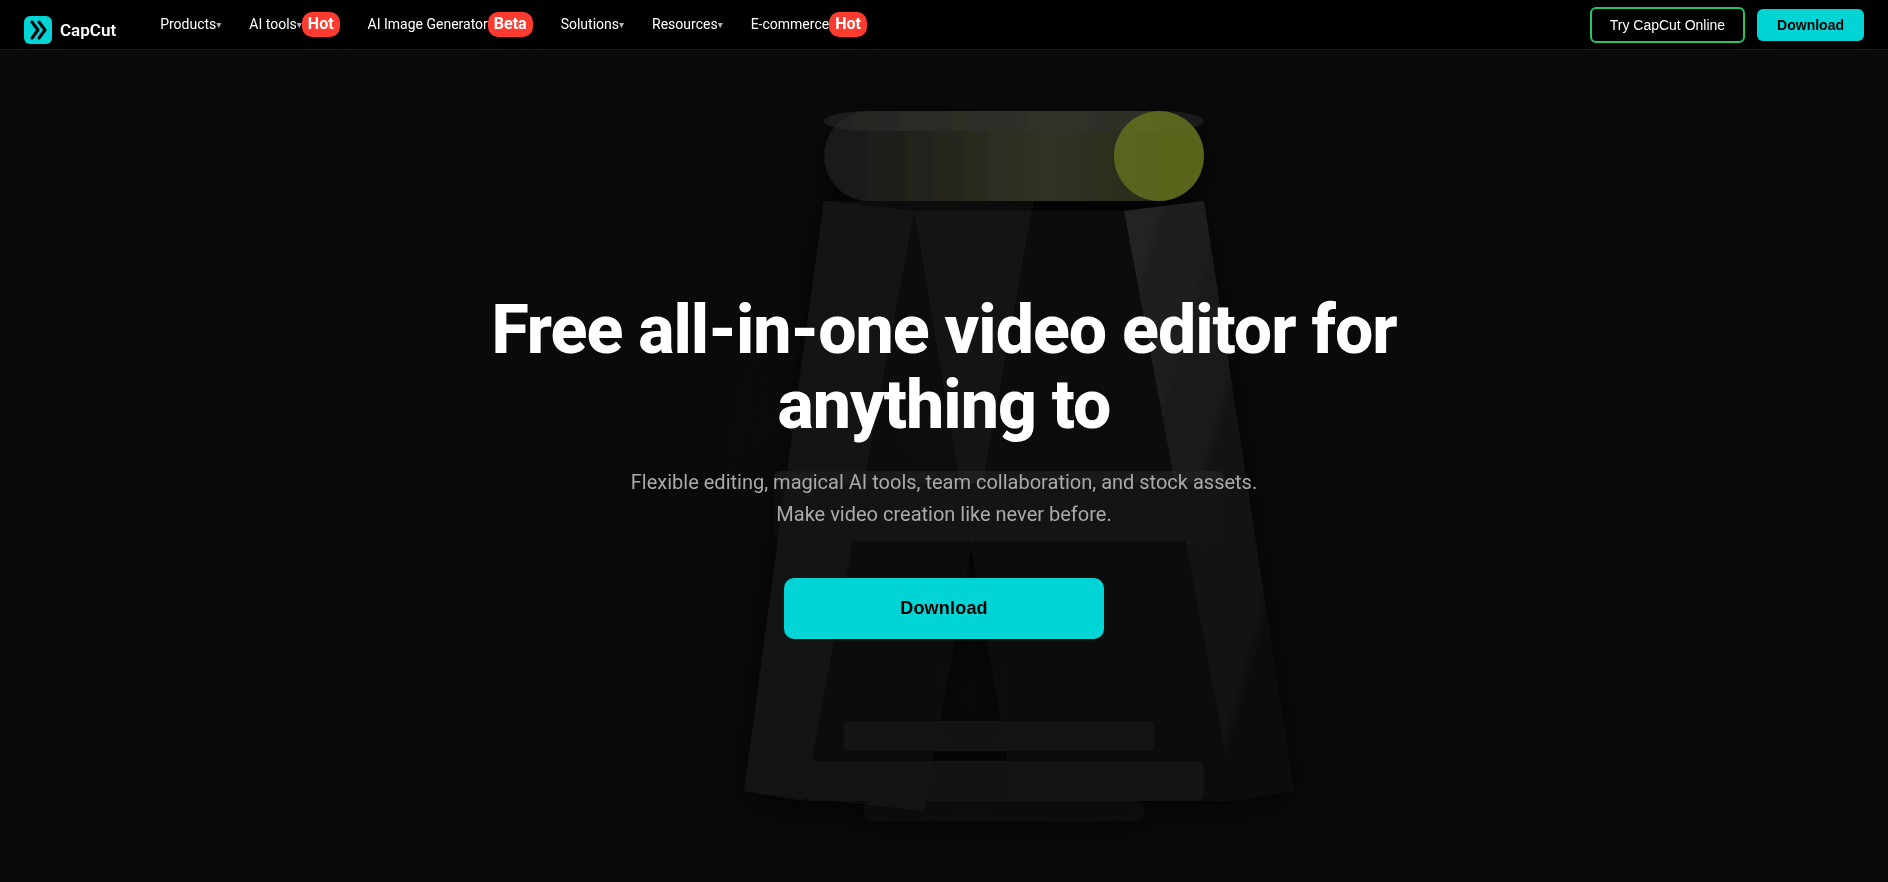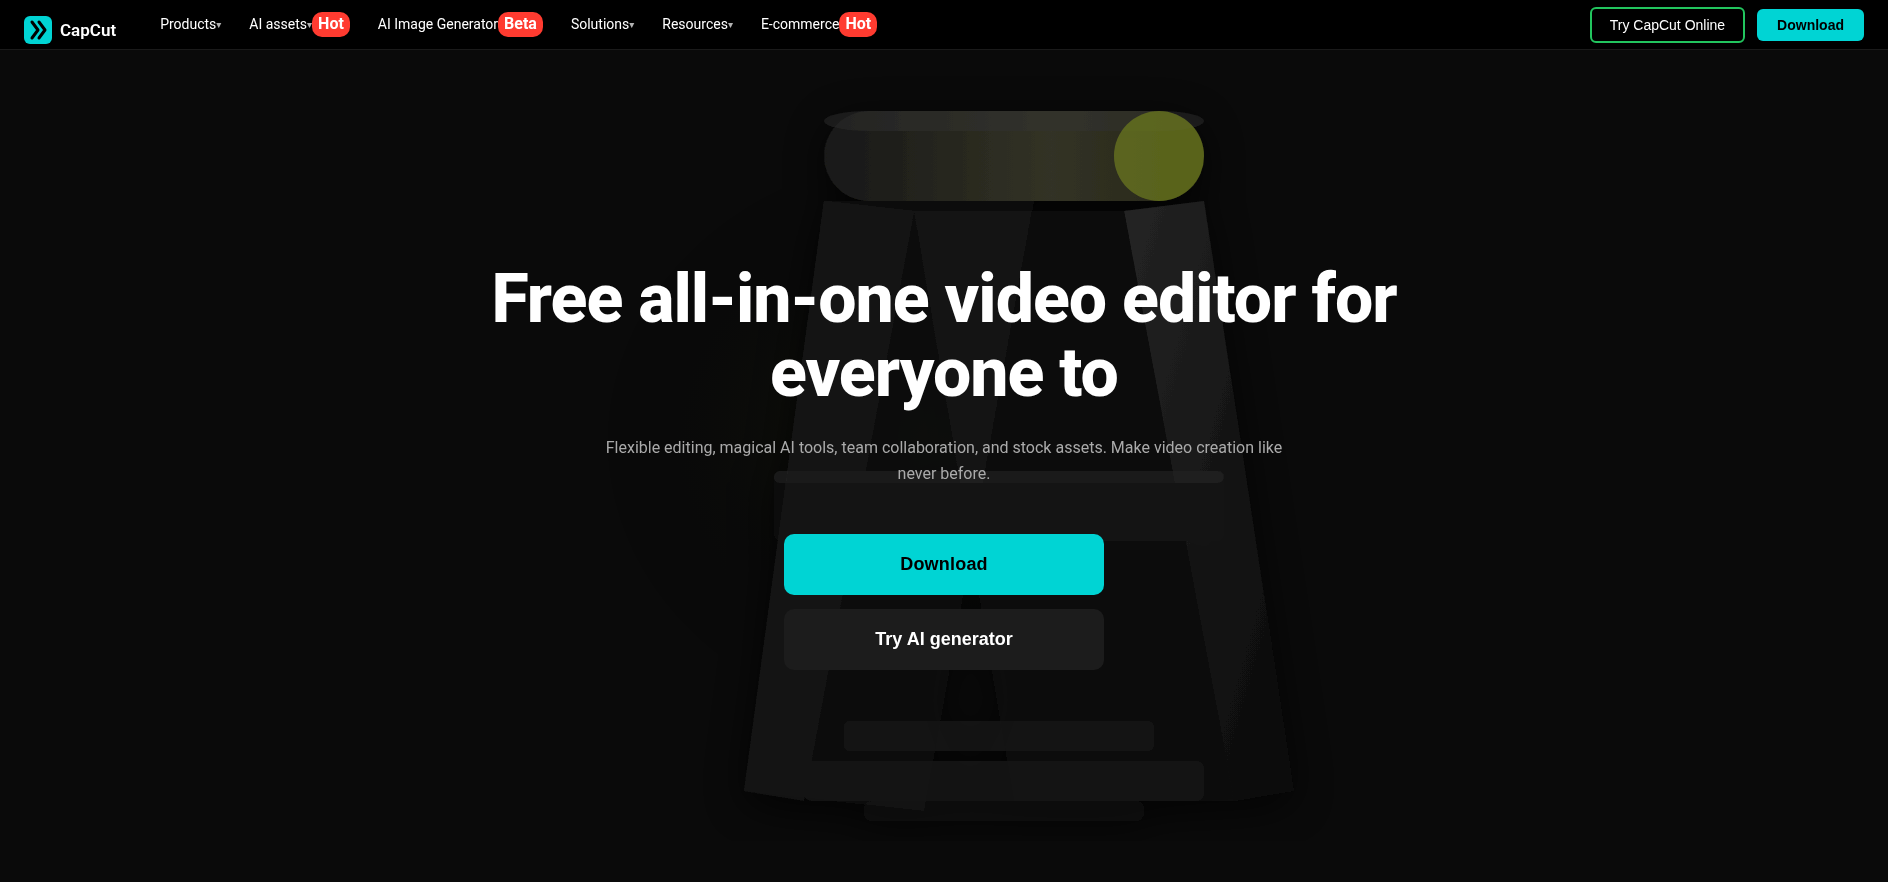--- a/index.html
+++ b/index.html
@@ -165,21 +165,21 @@
     .hero-title {
       font-size: 68px;
       font-weight: 800;
       line-height: 1.1;
       color: #fff;
       margin-bottom: 24px;
       letter-spacing: -1px;
     }
 
     .hero-subtitle {
-      font-size: 16px;
+      font-size: 20px;
       color: #aaa;
       margin-bottom: 48px;
       max-width: 680px;
       line-height: 1.6;
     }
 
     .hero-buttons {
       display: flex;
       flex-direction: column;
       gap: 14px;
@@ -226,21 +226,21 @@
   </a>
 
   <div class="nav-links">
 
     <div class="nav-item">
       <span>Products</span>
       <span class="chevron">▾</span>
     </div>
 
     <div class="nav-item">
-      <span>AI assets</span>
+      <span>AI tools</span>
       <span class="chevron">▾</span>
       <span class="badge badge-hot">Hot</span>
     </div>
 
     <div class="nav-item">
       <span>AI Image Generator</span>
       <span class="badge badge-beta">Beta</span>
     </div>
 
     <div class="nav-item">
@@ -312,22 +312,21 @@
         <rect x="280" y="430" width="450" height="70" rx="8" fill="#151515" opacity="0.7"></rect>
         <rect x="280" y="430" width="450" height="12" rx="6" fill="#2a2a2a" opacity="0.5"></rect>
 
         <rect x="350" y="680" width="310" height="30" rx="6" fill="#1a1a1a" opacity="0.7"></rect>
       </g>
     </svg>
   </div>
 
   <div class="hero-content" style="margin-top: 50px;">
     <h1 class="hero-title">
-      <span>Free all-in-one video editor for everyone to</span><br>
+      <span>Free all-in-one video editor for anything to</span><br>
     </h1>
     <p class="hero-subtitle">Flexible editing, magical AI tools, team collaboration, and stock assets. Make video creation like never before.</p>
 
     <div class="hero-buttons">
       <button class="btn-download-hero">Download</button>
-      <button class="btn-ai-generator">Try AI generator</button>
     </div>
   </div>
 </section>
 
 </body></html>

